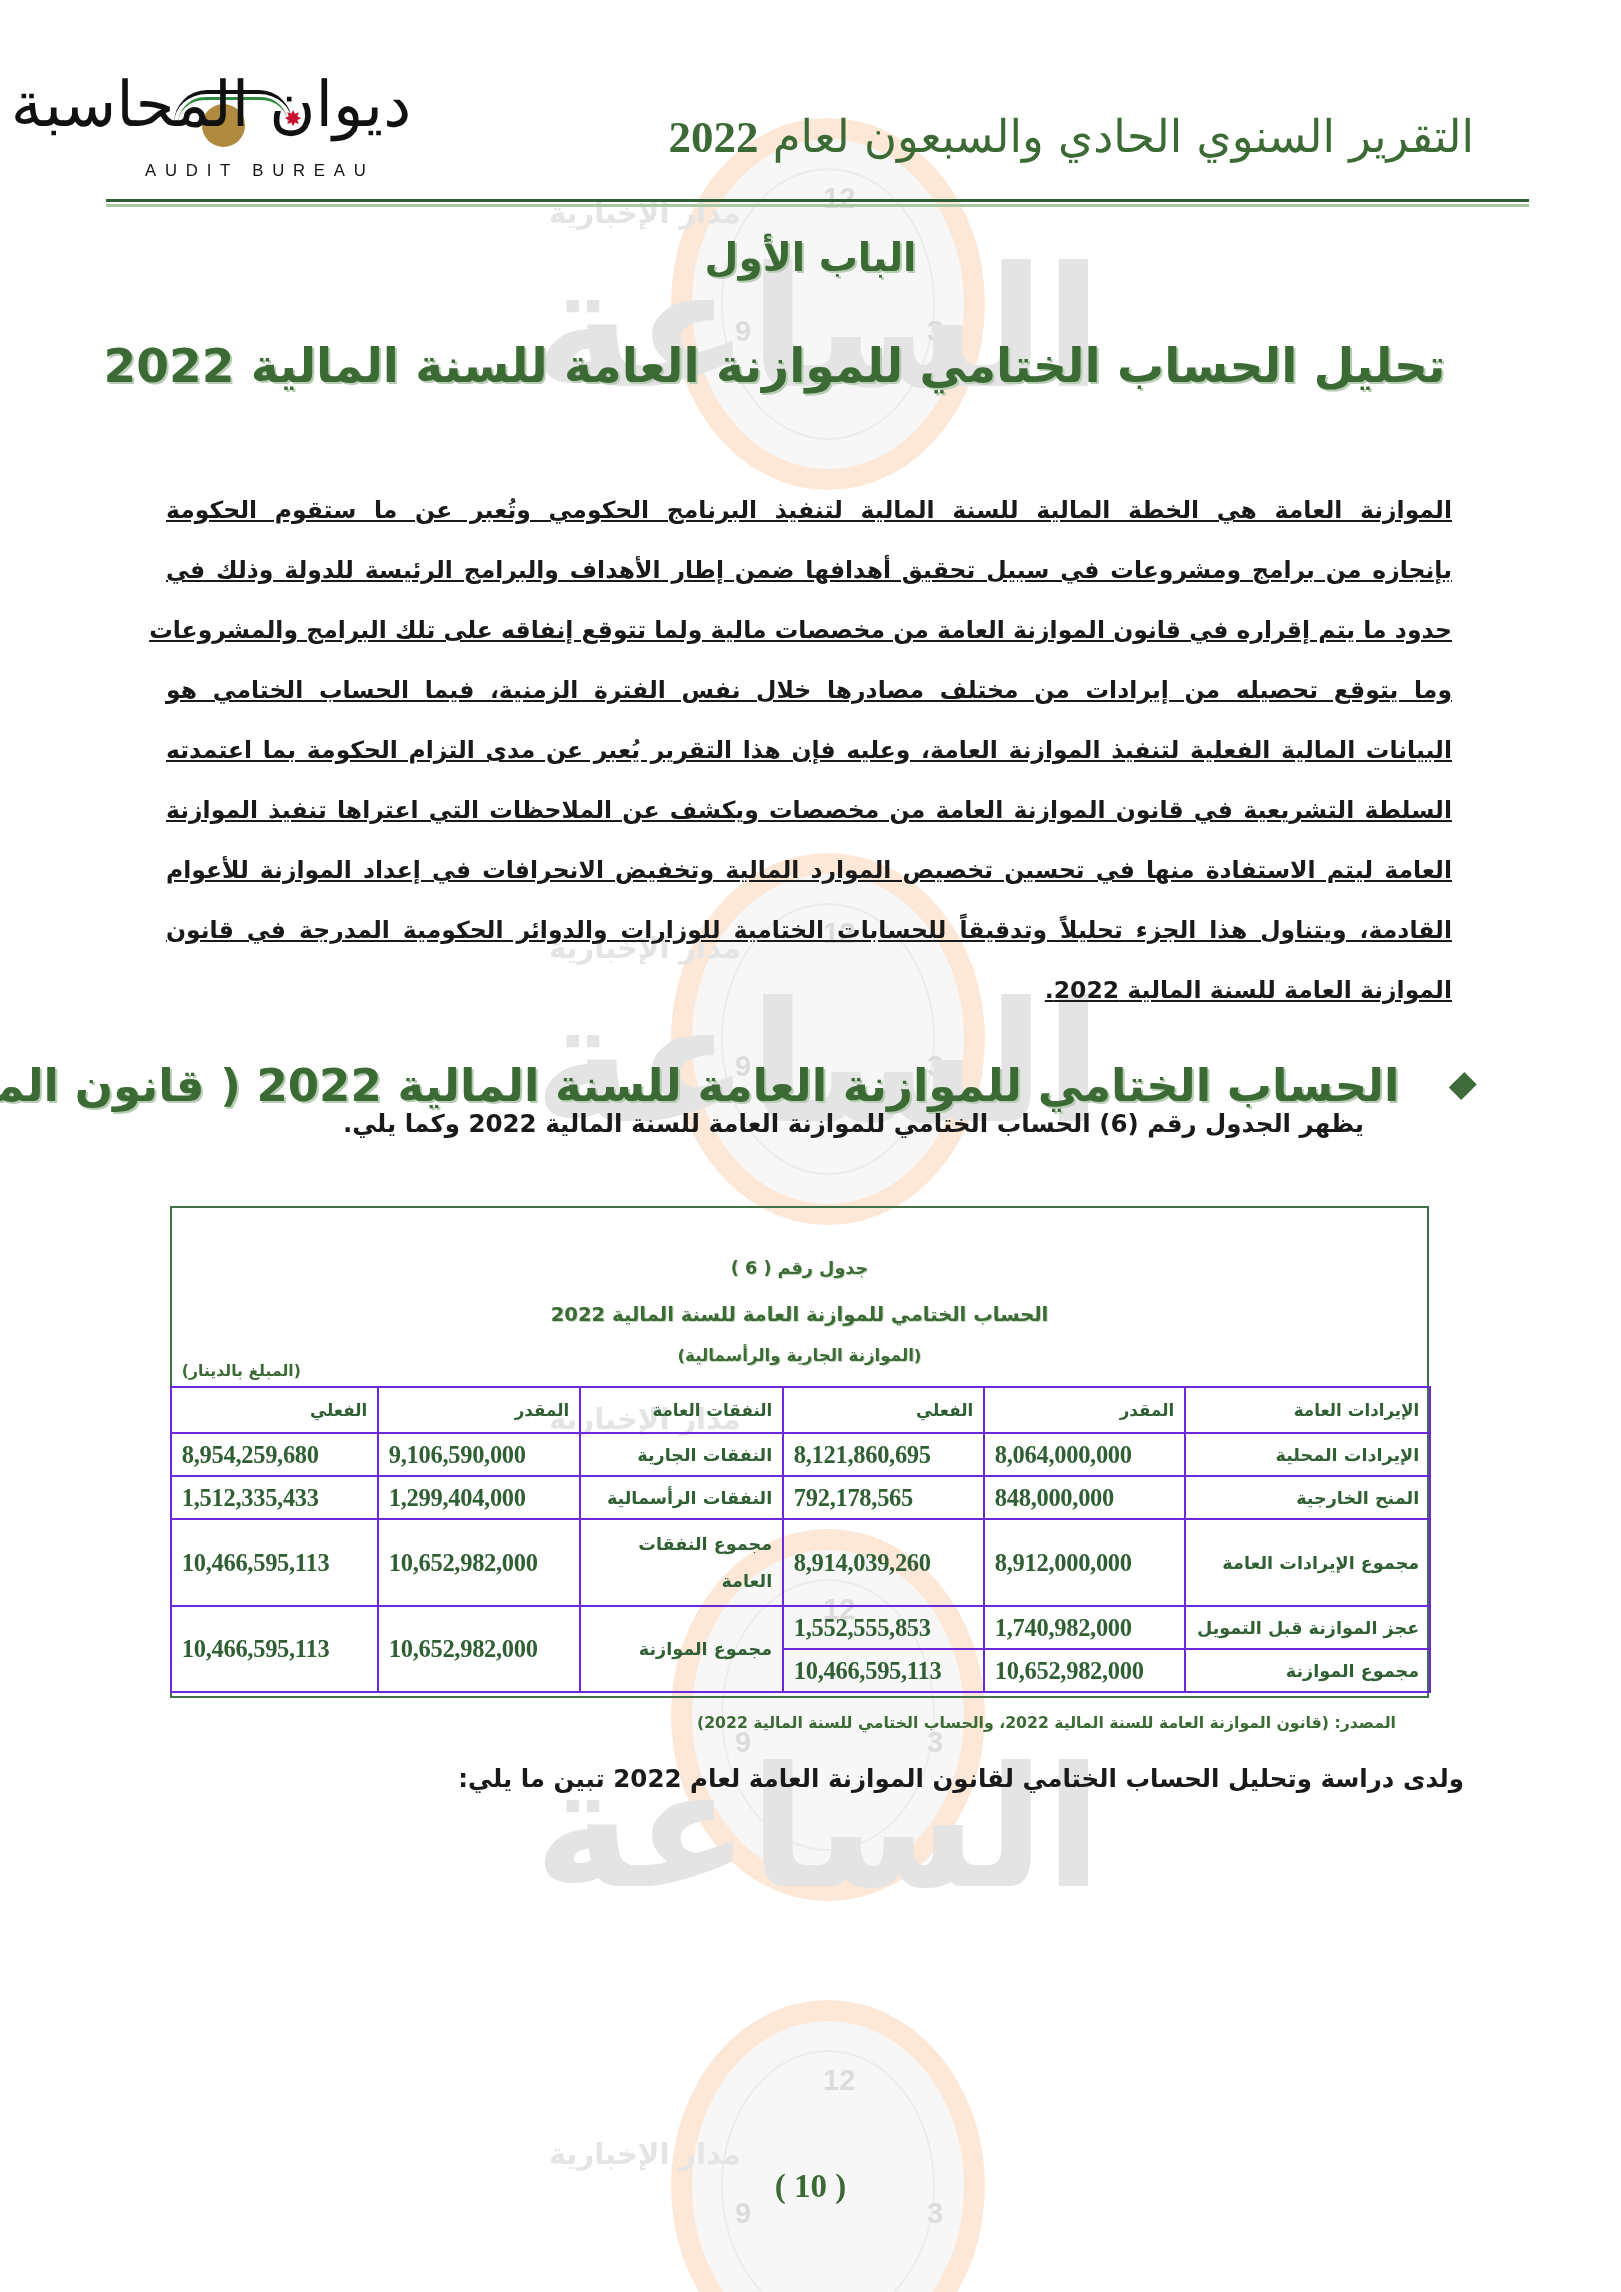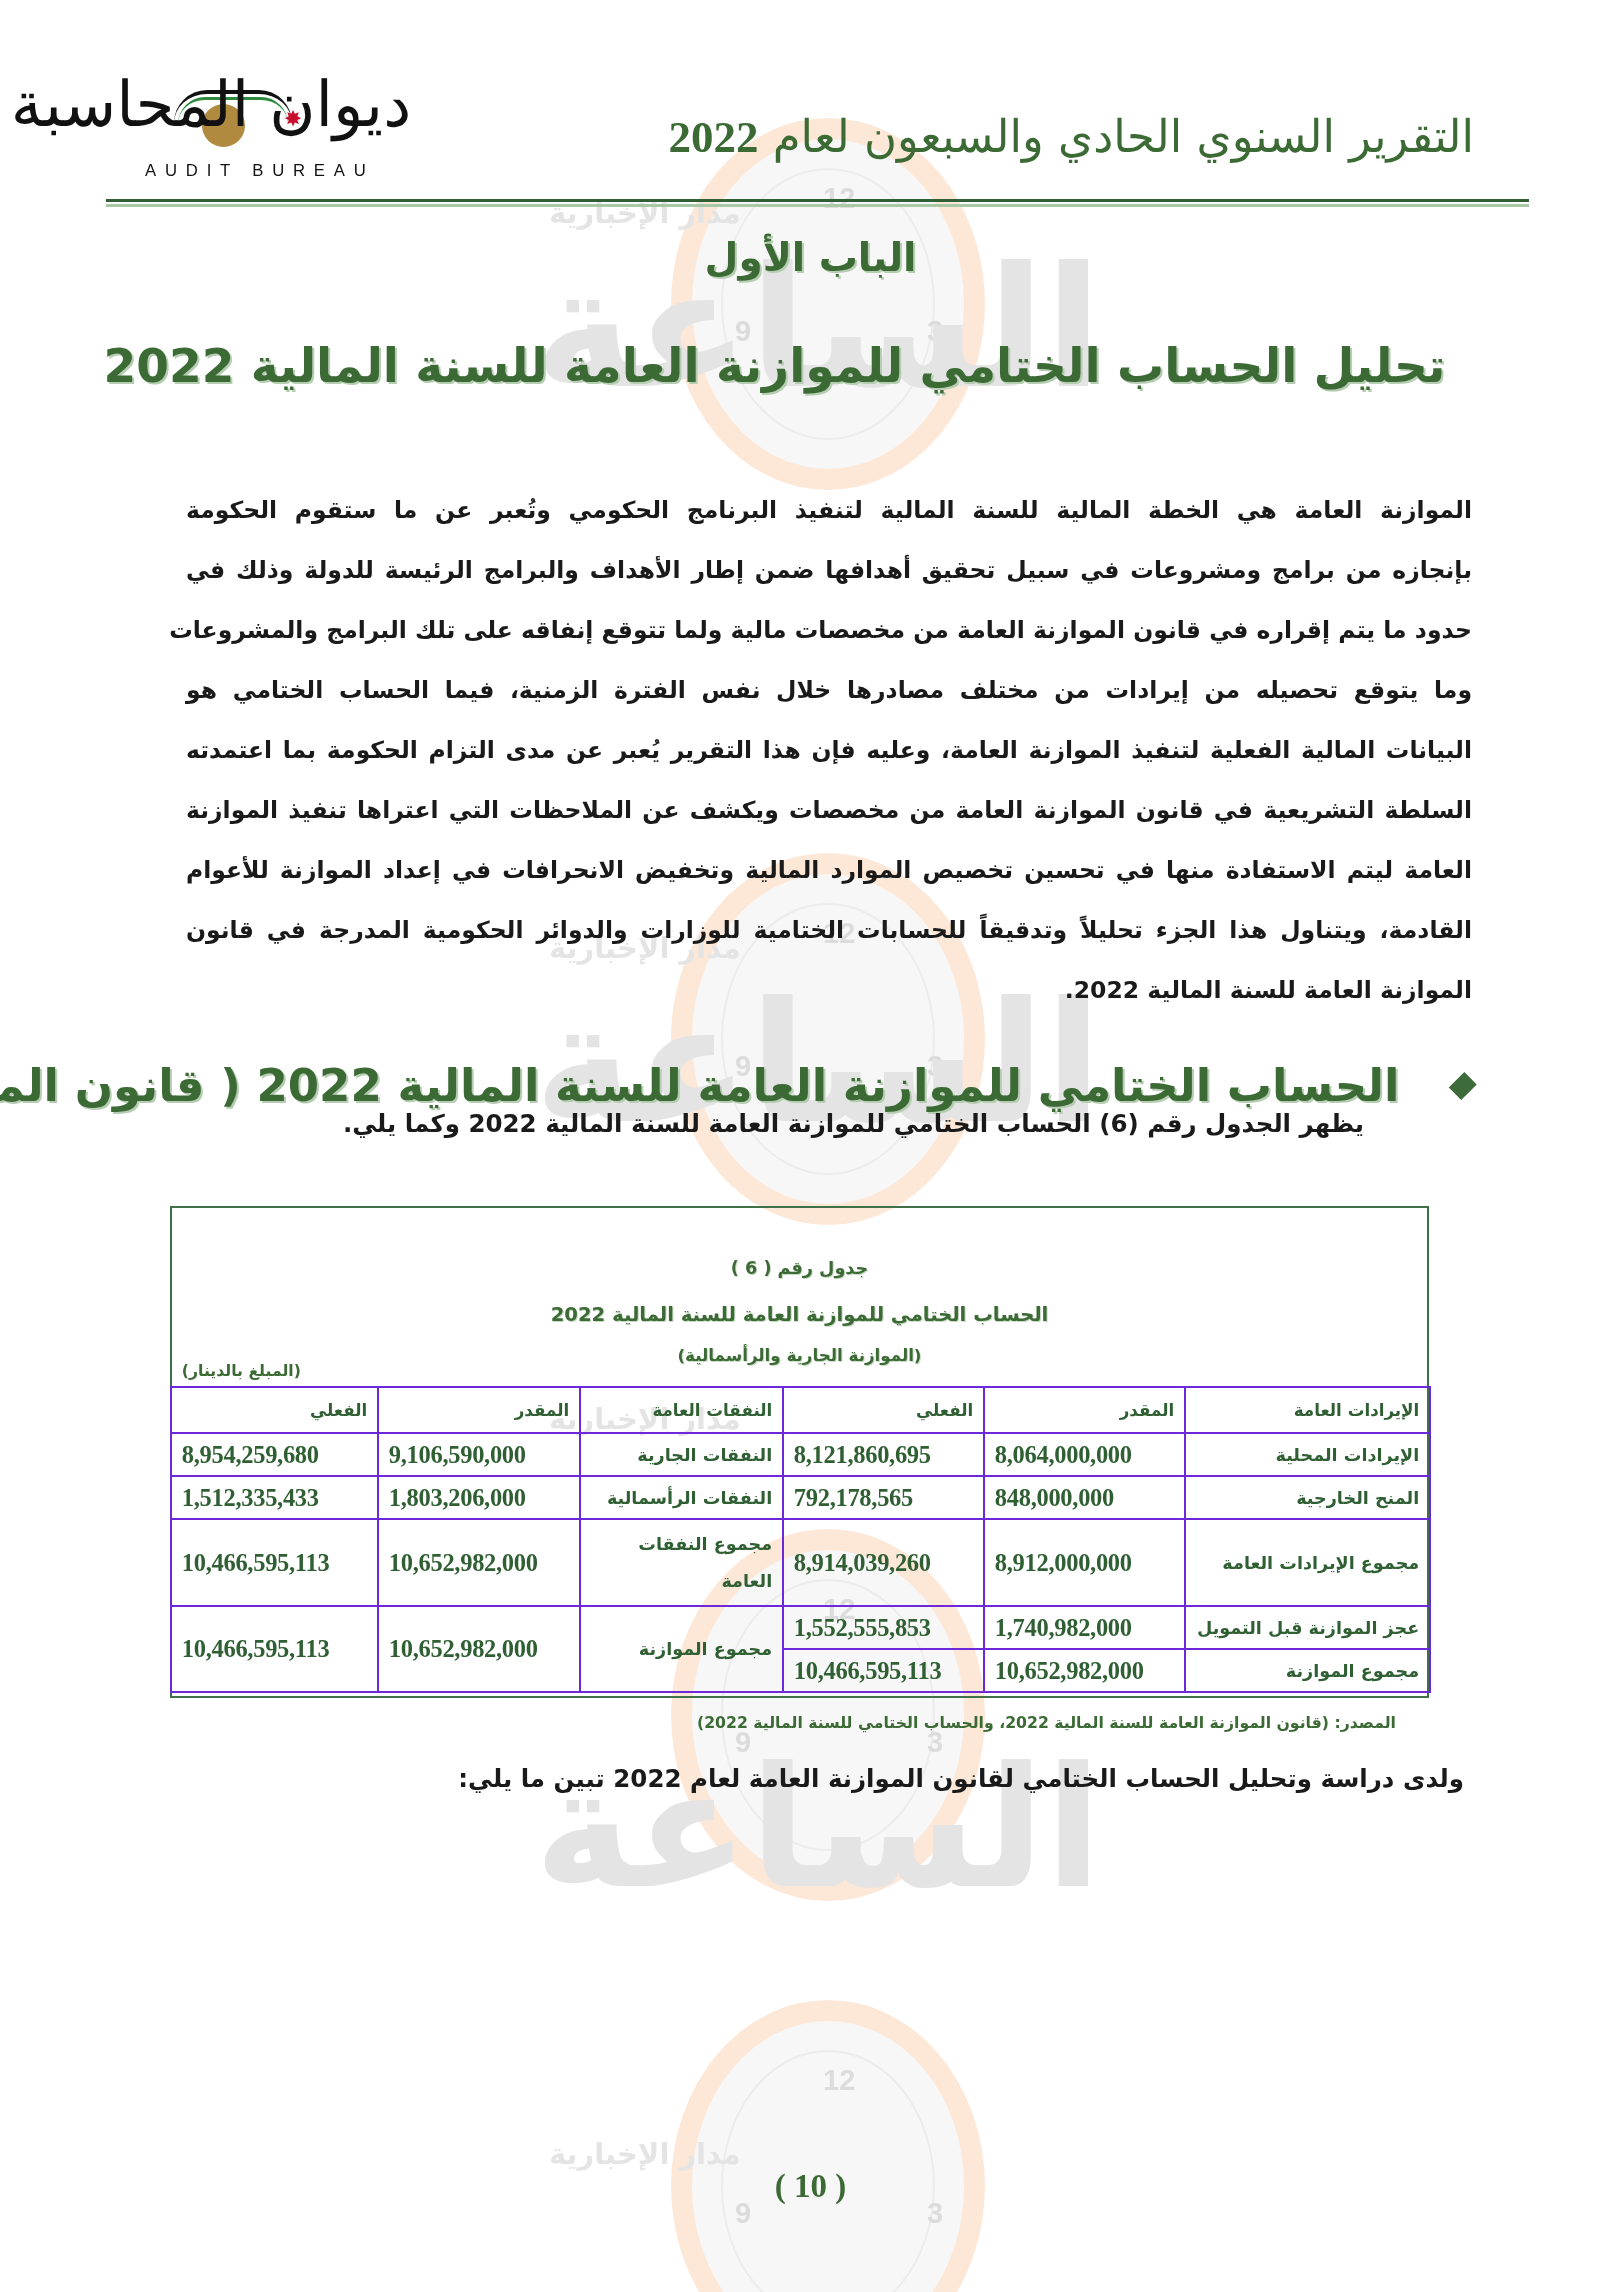--- a/index.html
+++ b/index.html
@@ -38,22 +38,22 @@
   .logo-en { position:absolute; left:0; top:100px; font-family:Liberation Sans, sans-serif;
       font-size:16.7px; letter-spacing:8.8px; color:#111; white-space:nowrap;text-align:right; }
 
   
   .chapter { position:absolute; left:0; width:1621px; top:235px; text-align:center; direction:rtl;
       font-size:39px; font-weight:bold; color:#3b6a34; text-shadow:2px 2px 0 #b7cdb3; }
   .main-title { position:absolute; left:0; width:1549px; top:338px; text-align:center; direction:rtl;
       font-size:47px; font-weight:bold; color:#3b6a34; text-shadow:2px 2px 0 #b7cdb3; }
 
   
-  .para { position:absolute; left:186px; width:1286px; top:480px; direction:rtl; text-align:justify;
-      text-align-last:right; font-size:23.5px; font-weight:bold; line-height:60px; color:#1a1a1a; }
+  .para { position:absolute; left:166px; width:1286px; top:480px; direction:rtl; text-align:justify;
+      text-align-last:right; font-size:23.5px; font-weight:bold; line-height:60px; color:#1a1a1a;text-decoration:underline; }
   .para .line { display:block; white-space:nowrap; text-align:justify; text-align-last:justify; }
   .para .line.last { text-align-last:right; }
 
   
   .section { position:absolute; right:147px; top:1059px; direction:rtl; white-space:nowrap;
       font-size:45px; font-weight:bold; color:#3b6a34; text-shadow:2px 2px 0 #b7cdb3;
       display:flex; align-items:center; gap:53px; }
   .diamond { width:21.6px; height:21.6px; background:#3d6b3a; transform:rotate(45deg) scaleX(0.8); }
 
   .intro { position:absolute; right:257px; top:1109px; direction:rtl; white-space:nowrap;
@@ -200,21 +200,21 @@
         <td class="num">8,121,860,695</td>
         <td class="lbl">النفقات الجارية</td>
         <td class="num">9,106,590,000</td>
         <td class="num">8,954,259,680</td>
       </tr>
       <tr>
         <td class="lbl">المنح الخارجية</td>
         <td class="num">848,000,000</td>
         <td class="num">792,178,565</td>
         <td class="lbl">النفقات الرأسمالية</td>
-        <td class="num">1,803,206,000</td>
+        <td class="num">1,299,404,000</td>
         <td class="num">1,512,335,433</td>
       </tr>
       <tr style="height:87px;">
         <td class="lbl" style="height:87px;">مجموع الإيرادات العامة</td>
         <td class="num">8,912,000,000</td>
         <td class="num">8,914,039,260</td>
         <td class="lbl" style="line-height:37px; white-space:normal;">مجموع النفقات العامة</td>
         <td class="num">10,652,982,000</td>
         <td class="num">10,466,595,113</td>
       </tr>

